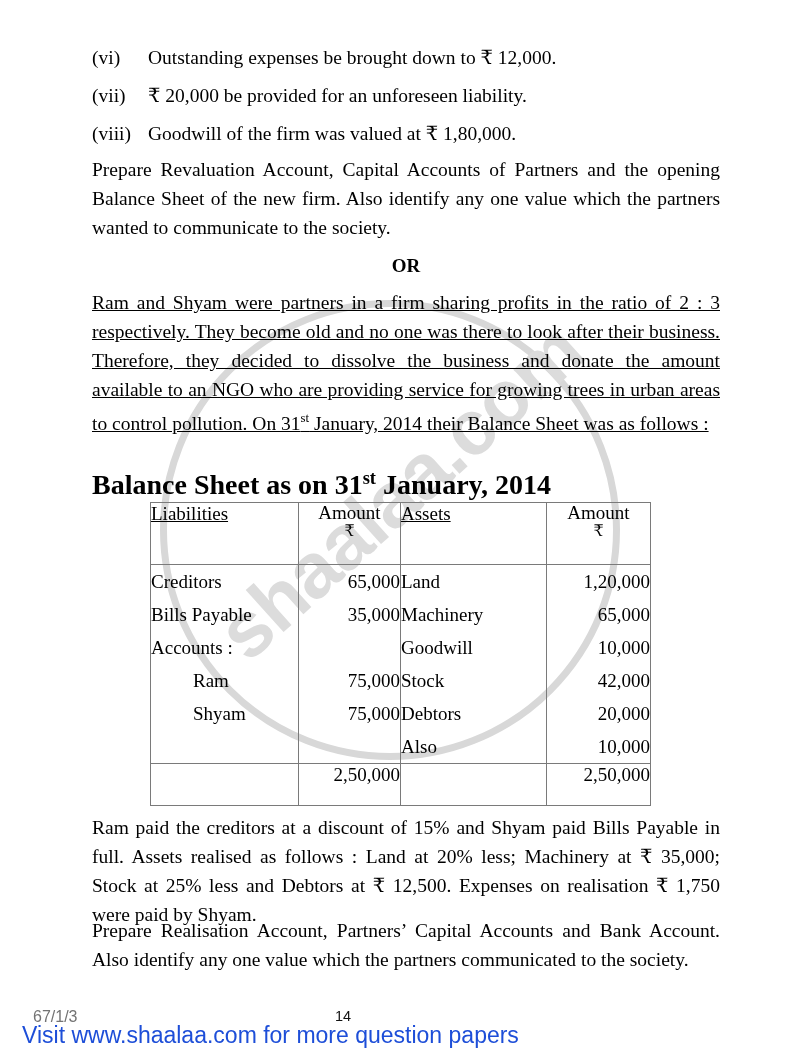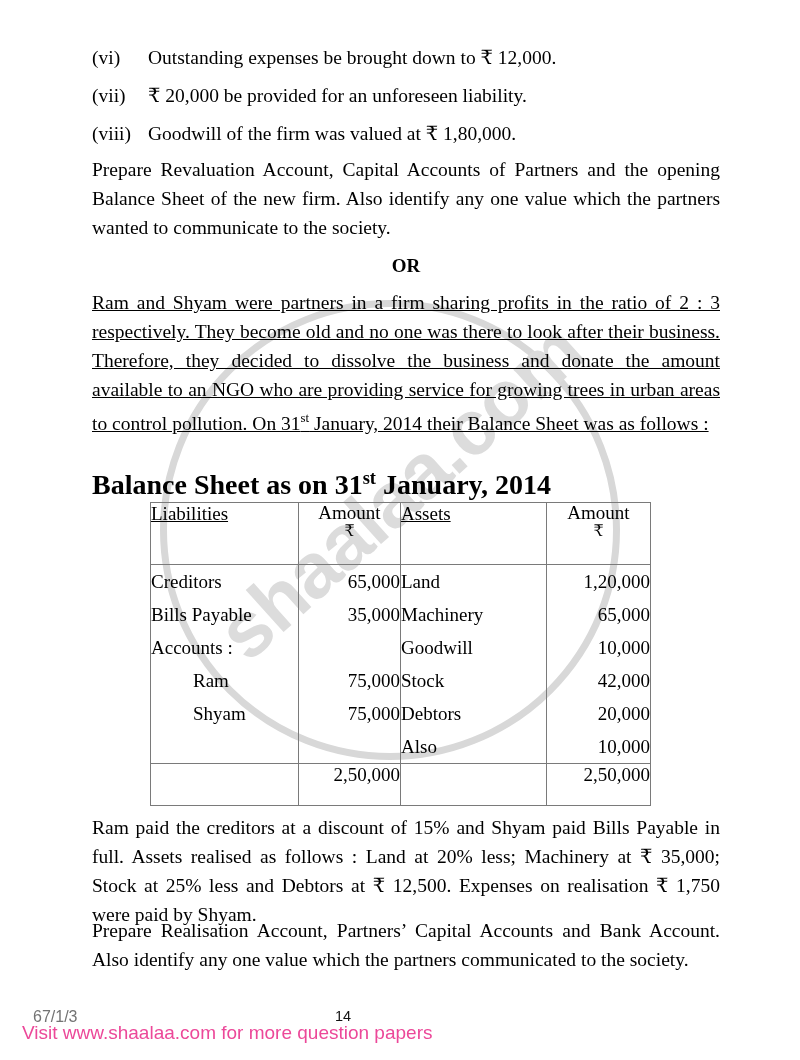--- a/index.html
+++ b/index.html
@@ -162,22 +162,22 @@
     text-align: center;
     padding-right: 42px;
     font-family: "Liberation Sans", "DejaVu Sans", sans-serif;
     font-size: 14.5px;
     color: #111;
   }
   .footer-banner {
     position: absolute;
     left: 22px; top: 1022px;
     font-family: "Liberation Sans", "DejaVu Sans", sans-serif;
-    font-size: 19px;
-    color: #ec4899;
+    font-size: 23px;
+    color: #1d4ed8;
     white-space: nowrap;
   }
 </style>
 </head>
 <body>
 
 <div id="watermark">
   <div class="ring"></div>
   <div class="wm-text">shaalaa.com</div>
 </div>

